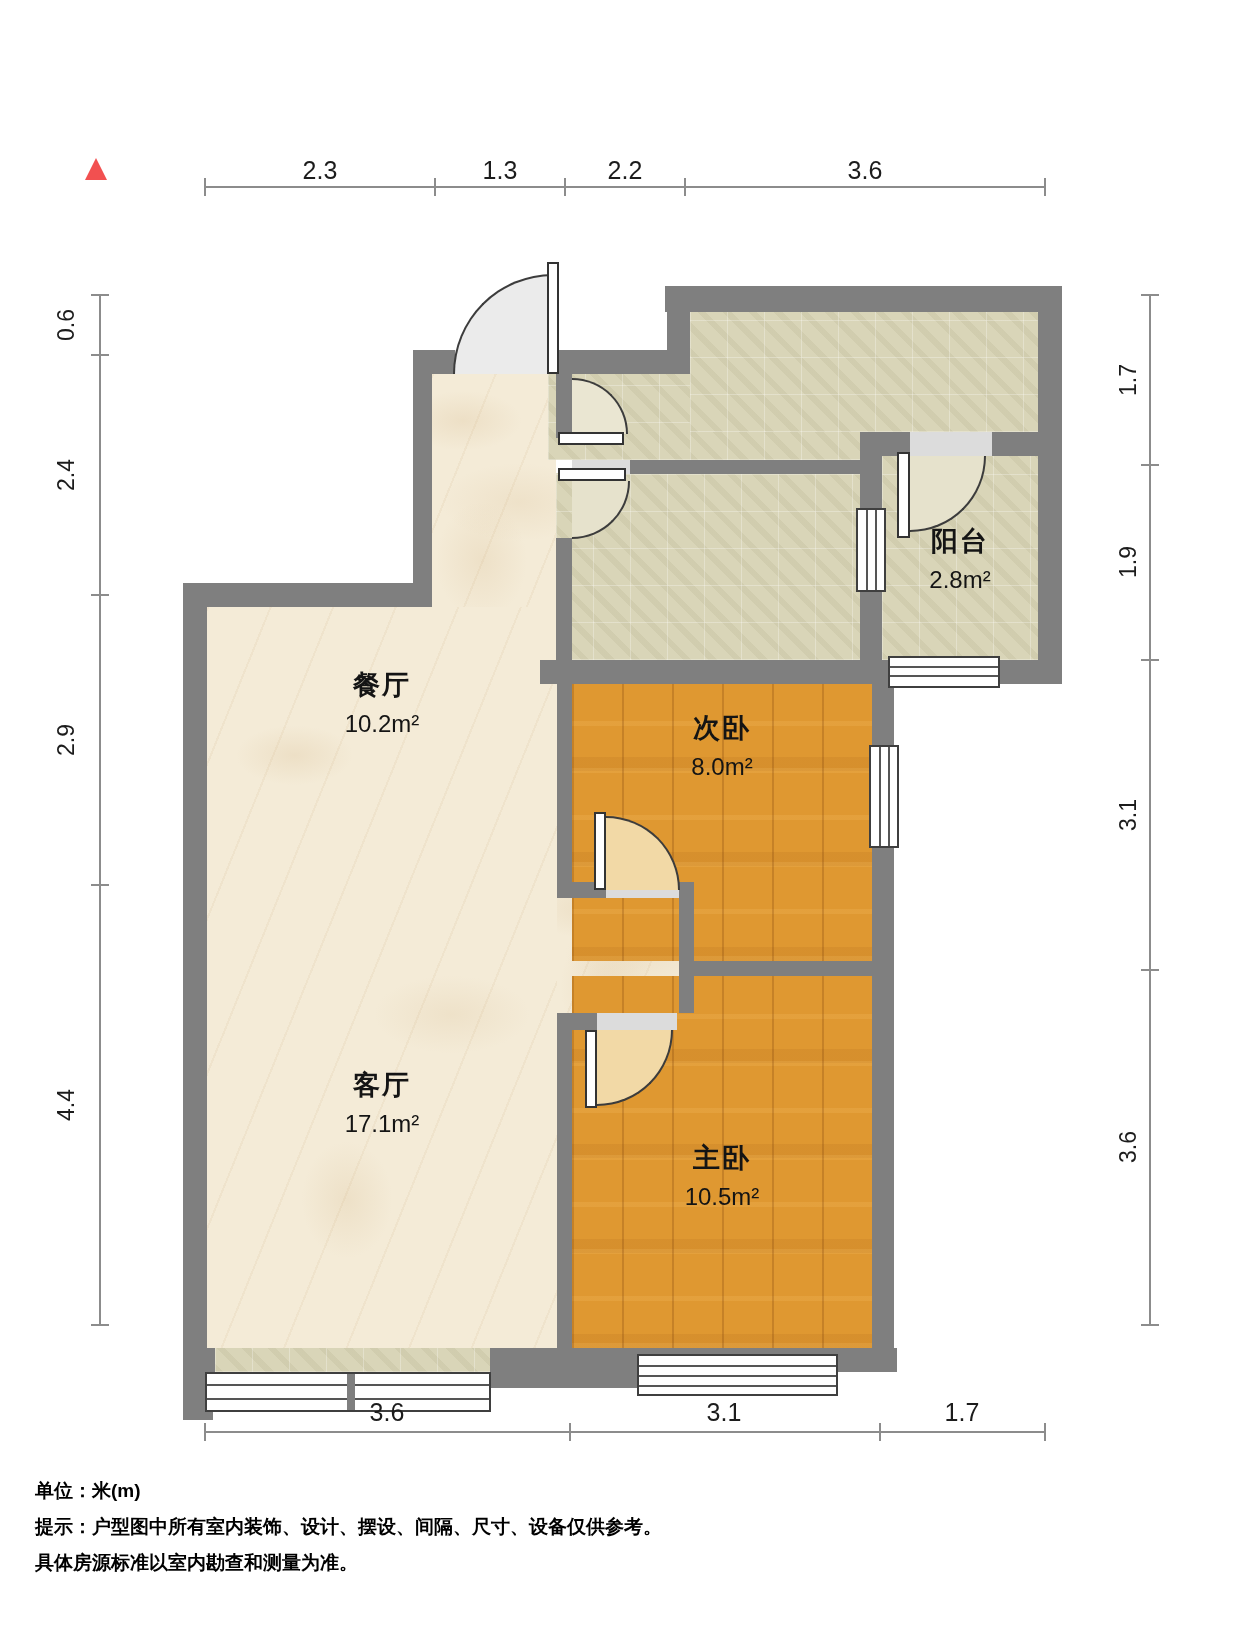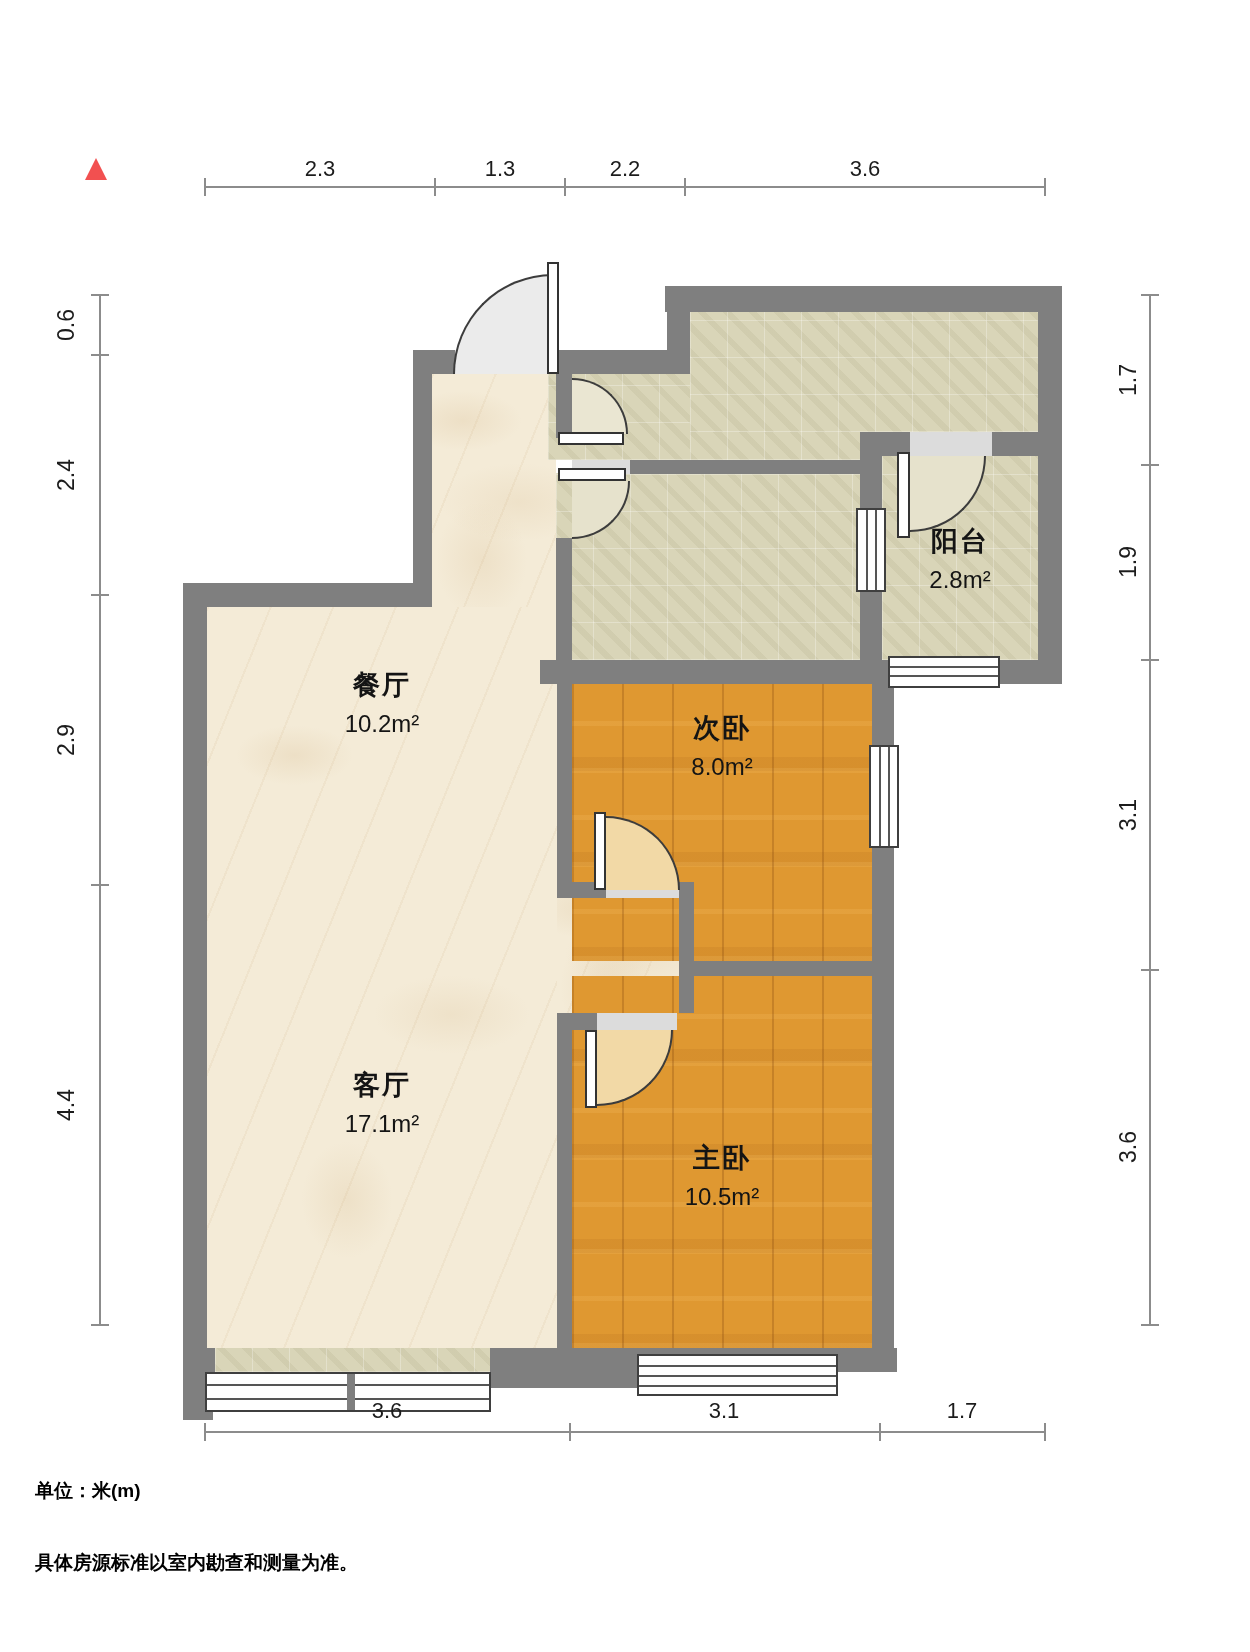--- a/index.html
+++ b/index.html
@@ -29,21 +29,21 @@
   
   .win{position:absolute;background:#fff;border:2px solid #3f3f3f;box-sizing:border-box;}
   .win i{position:absolute;background:#555;display:block;}
   .wl-h{left:0;right:0;height:2px;}
   .wl-v{top:0;bottom:0;width:2px;}
   
   .leaf{position:absolute;background:#fff;border:2px solid #333;box-sizing:border-box;}
   .disc{position:absolute;box-sizing:border-box;border:0 solid #3c3c3c;}
   
   .dline{position:absolute;background:#8c8c8c;}
-  .dimh{position:absolute;font-size:22px;color:#1c1c1c;transform:translateX(-50%);white-space:nowrap;}
+  .dimh{position:absolute;font-size:25px;color:#1c1c1c;transform:translateX(-50%);white-space:nowrap;}
   .dimv{position:absolute;font-size:23px;color:#1c1c1c;transform:translate(-50%,-50%) rotate(-90deg);white-space:nowrap;}
   
   .room-label{position:absolute;display:flex;flex-direction:column;align-items:center;justify-content:center;
               gap:7px;color:#141414;pointer-events:none;}
   .rname{font-size:27px;font-weight:600;letter-spacing:2px;}
   .rarea{font-size:24px;font-weight:500;}
   
   .north{position:absolute;width:0;height:0;border-left:11px solid transparent;
          border-right:11px solid transparent;border-bottom:22px solid #f25050;}
   
@@ -215,15 +215,16 @@
   <div class="dline" style="left:205px;top:1431px;width:840px;height:2px;"></div>
   <div class="dline" style="left:204px;top:1423px;width:2px;height:18px;"></div>
   <div class="dline" style="left:569px;top:1423px;width:2px;height:18px;"></div>
   <div class="dline" style="left:879px;top:1423px;width:2px;height:18px;"></div>
   <div class="dline" style="left:1044px;top:1423px;width:2px;height:18px;"></div>
   <div class="dimh" style="left:387px;top:1398px;">3.6</div>
   <div class="dimh" style="left:724px;top:1398px;">3.1</div>
   <div class="dimh" style="left:962px;top:1398px;">1.7</div>
 
   <div class="foot" style="top:1478px;">单位：米(m)</div>
+  <div class="foot" style="top:1514px;">提示：户型图中所有室内装饰、设计、摆设、间隔、尺寸、设备仅供参考。</div>
   <div class="foot" style="top:1550px;font-family:Liberation Serif, serif;">具体房源标准以室内勘查和测量为准。</div>
 
 </div>
 
 </body></html>

